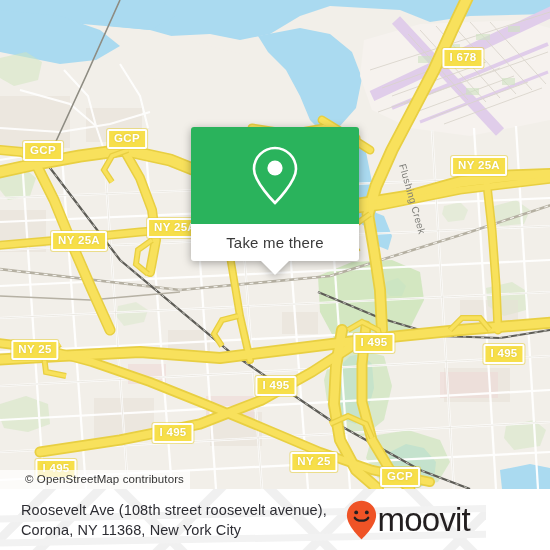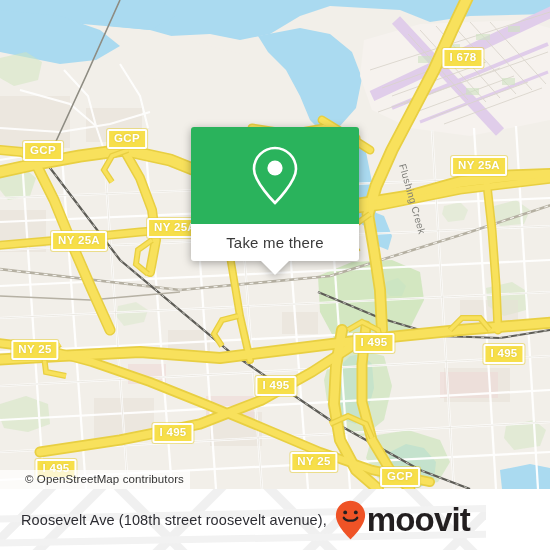--- a/index.html
+++ b/index.html
@@ -112,21 +112,21 @@
   #footer-logo {
     position: absolute;
     right: 16px; top: 50%;
     transform: translateY(-50%);
     z-index: 2;
     display: flex;
     align-items: center;
   }
   #logo-word {
     font-size: 33px;
-    font-weight: bold;
+    font-weight: normal;
     color: #231f20;
     letter-spacing: -0.8px;
     margin-left: 1px;
     line-height: 33px;
   }
 </style>
 </head>
 <body>
 
 <div id="root">
@@ -432,20 +432,21 @@
         <path d="M520,-10 L580,50"></path>
       </g>
       <g stroke="#f2f2f2" stroke-width="7" fill="none">
         <path d="M0,30 L550,18"></path>
         <path d="M0,54 L550,44"></path>
       </g>
     </svg>
 
     <div id="footer-address">
       <div>Roosevelt Ave (108th street roosevelt avenue),</div>
+      <div>Corona, NY 11368, New York City</div>
     </div>
 
     <div id="footer-logo">
       <svg width="31" height="40" viewBox="0 0 31 40">
         <path d="M15.5 0.8 C7.4 0.8 0.9 7.3 0.9 15.4 C0.9 26 15.5 39.2 15.5 39.2
                  C15.5 39.2 30.1 26 30.1 15.4 C30.1 7.3 23.6 0.8 15.5 0.8 Z" fill="#ef5326"></path>
         <circle cx="10.2" cy="12.4" r="1.9" fill="#231f20"></circle>
         <circle cx="20.8" cy="12.4" r="1.9" fill="#231f20"></circle>
         <path d="M8.8 17.8 C11.0 21.6 20.0 21.6 22.2 17.8" fill="none" stroke="#231f20" stroke-width="2.3" stroke-linecap="round"></path>
       </svg>

